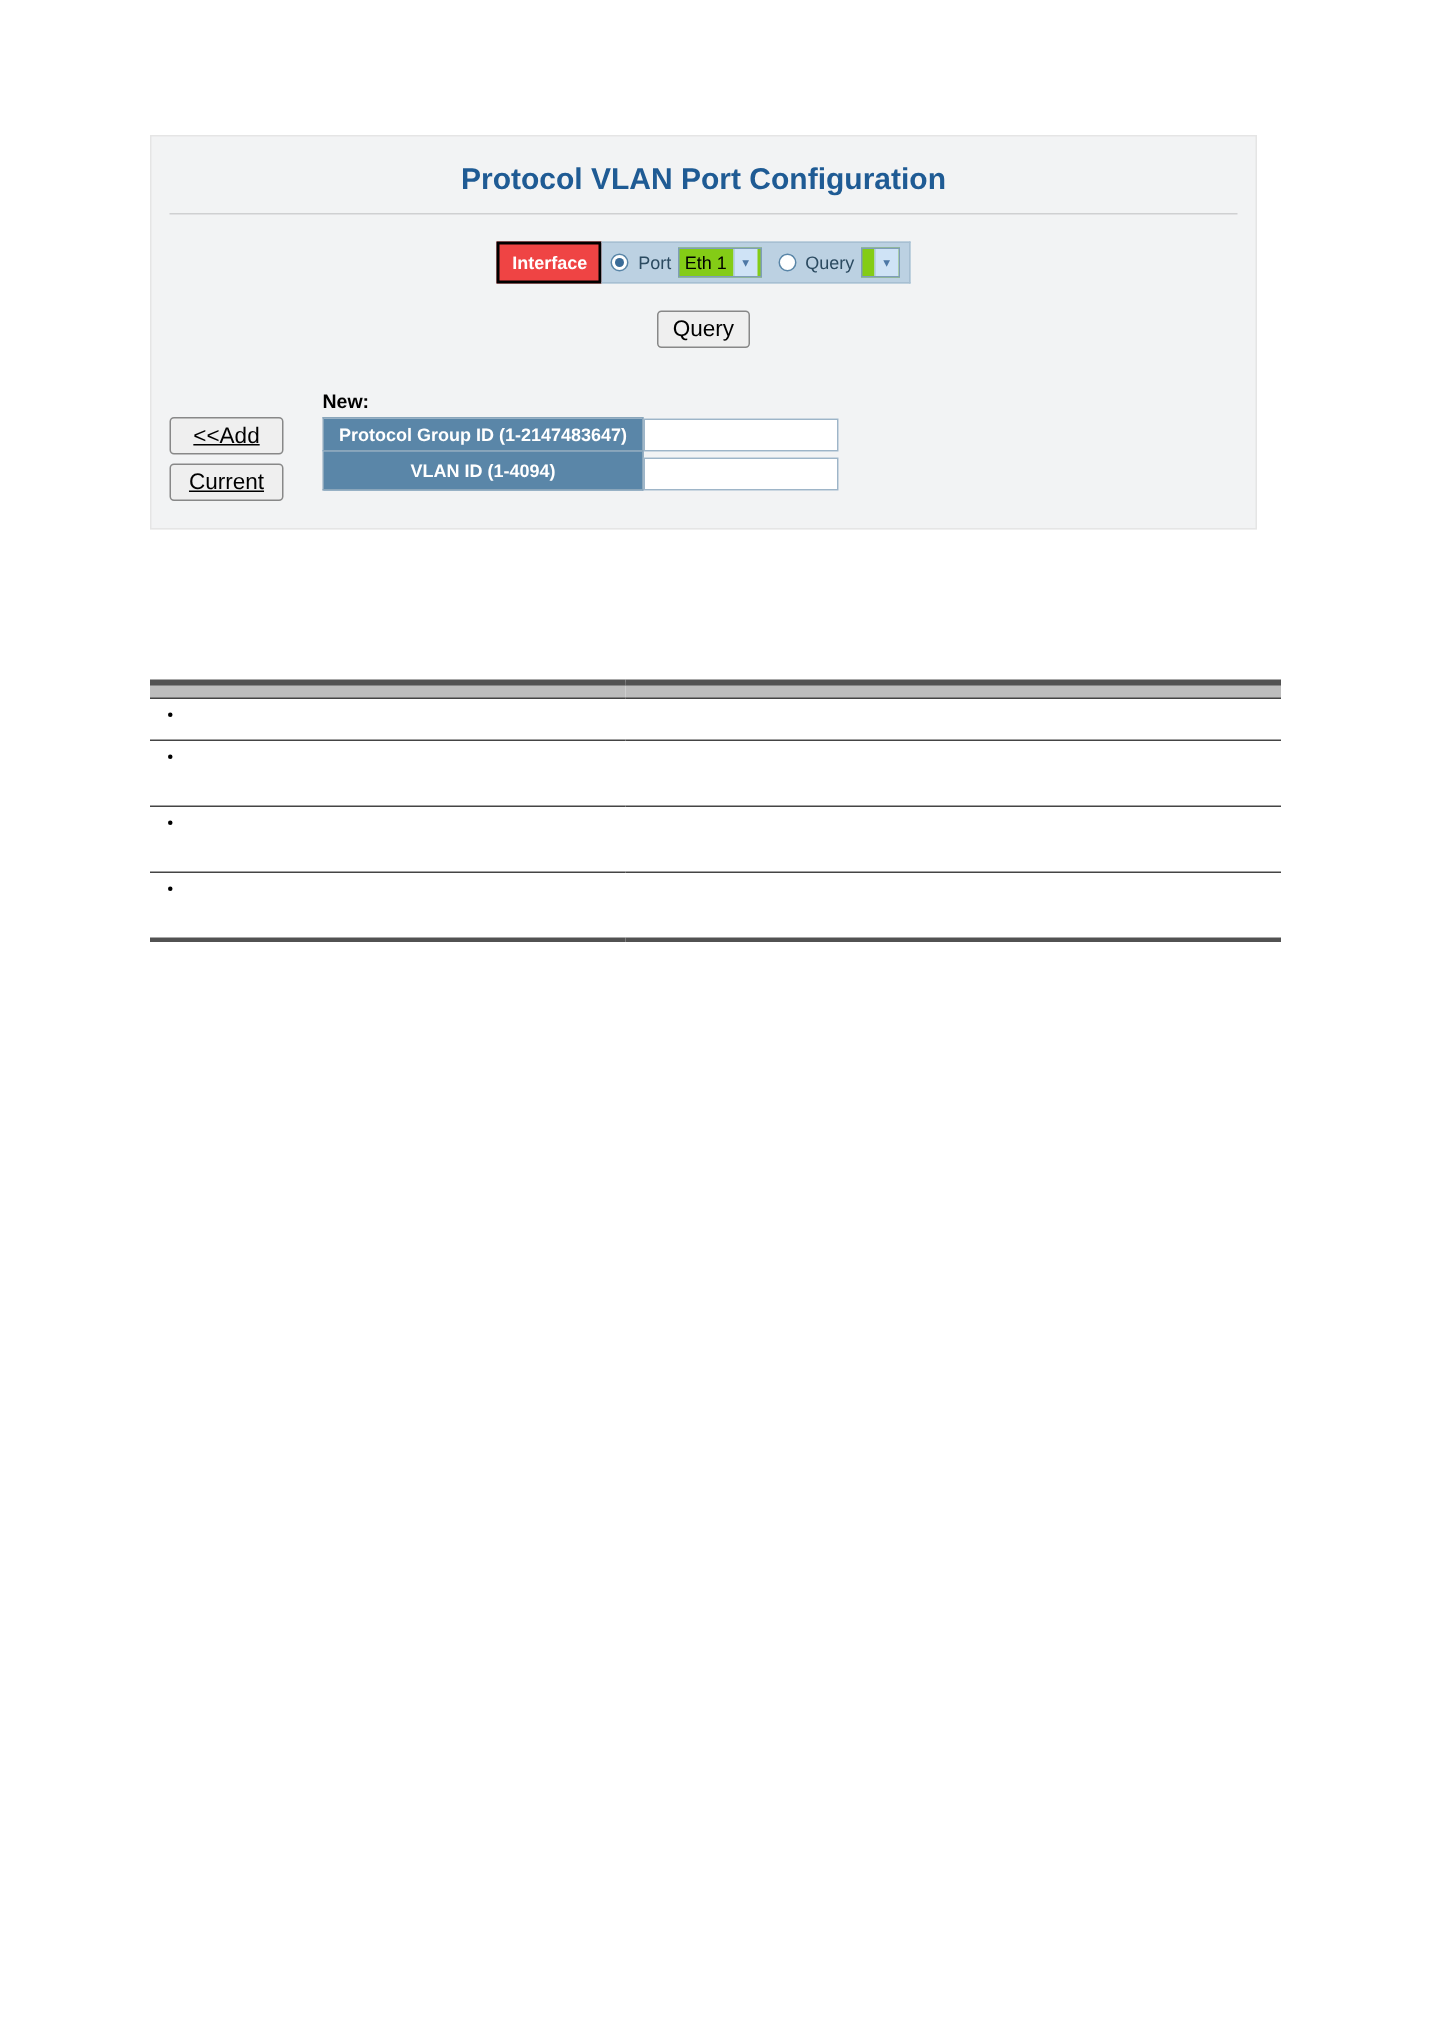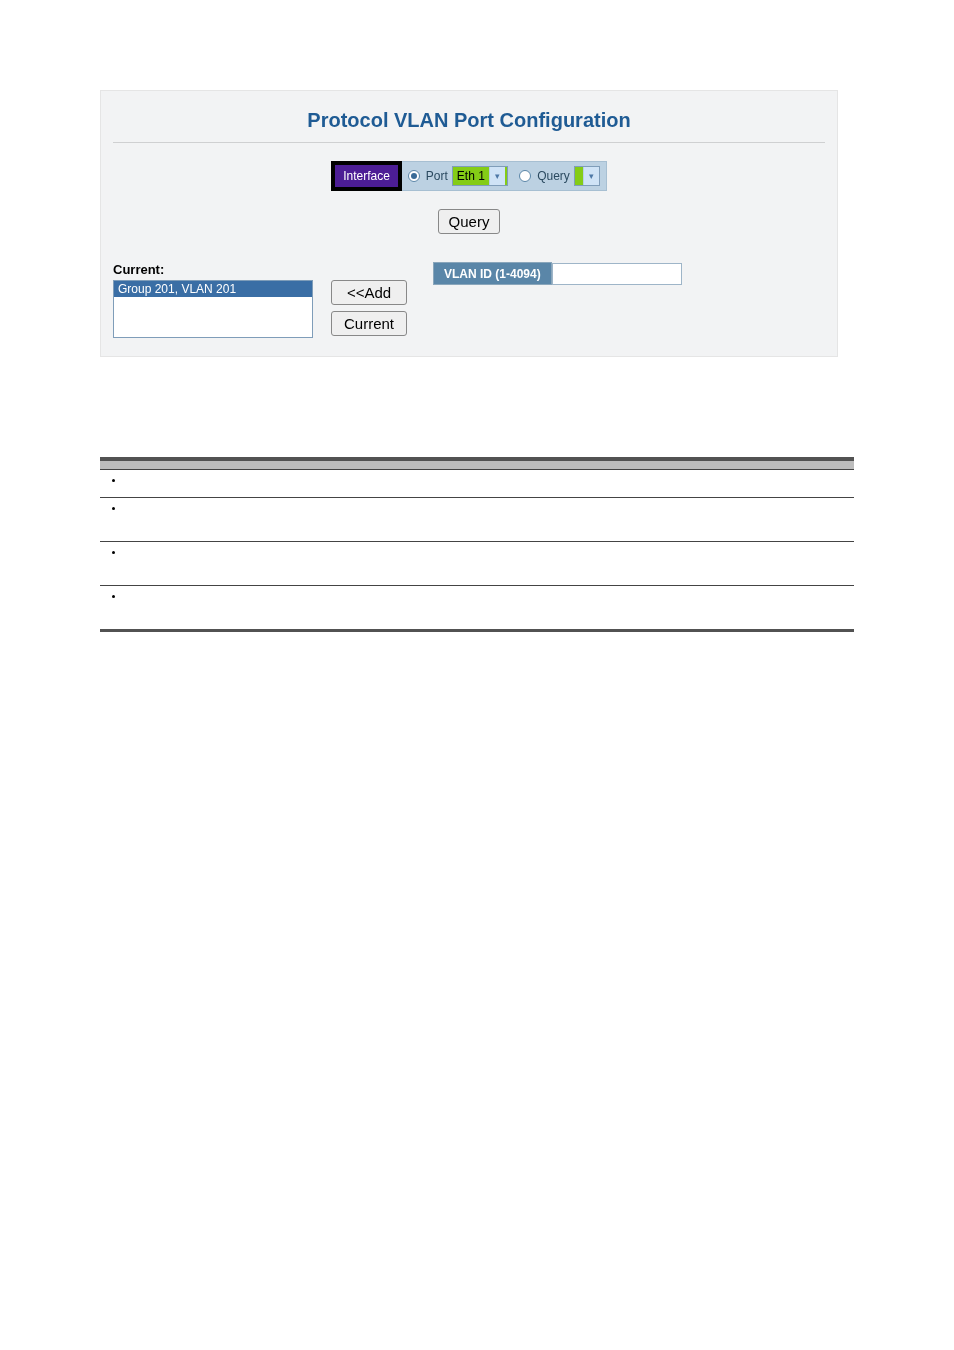--- a/index.html
+++ b/index.html
@@ -33,28 +33,28 @@
     margin-bottom: 18px;
   }
 
   .iface-row {
     display: flex;
     justify-content: center;
     align-items: stretch;
     margin-bottom: 18px;
   }
   .iface-label {
-    background: #4c1d95;
+    background: #ef4444;
     color: #fff;
-    font-weight: normal;
+    font-weight: bold;
     font-size: 12px;
     padding: 4px 8px;
     display: flex;
     align-items: center;
-    border: 4px solid #000000;
+    border: 2px solid #000000;
   }
   .iface-body {
     background: #bcd1e2;
     padding: 3px 6px;
     display: flex;
     align-items: center;
     gap: 4px;
     border: 1px solid #a7bfd2;
     border-left: none;
     color: #2b4a60;
@@ -97,21 +97,21 @@
   .btn {
     display: inline-block;
     background: #efefef;
     border: 1px solid #888;
     border-radius: 3px;
     padding: 3px 10px;
     font-size: 15px;
     color: #000;
     cursor: pointer;
   }
-  .btn.narrow { width: 76px; text-align:center; }
+  .btn.narrow { width: 76px; text-align:center;text-decoration:underline; }
 
   .cols {
     display: flex;
     align-items: flex-start;
   }
   .col-current {
     width: 200px;
     margin-right: 18px;
   }
   .col-mid { width: 96px; margin-right: 6px; display:flex; flex-direction:column; gap:6px; padding-top:18px;}
@@ -213,35 +213,36 @@
         <span class="arrow">▾</span>
       </span>
     </div>
   </div>
 
   <div class="btn-row">
     <span class="btn">Query</span>
   </div>
 
   <div class="cols">
-    <div class="col-current">
-      <div class="bold-label">Current:</div>
-      <div class="listbox">
-        <div class="item selected">Group 201, VLAN 201</div>
-      </div>
-    </div>
 
     <div class="col-mid">
       <span class="btn narrow">&lt;&lt;Add</span>
       <span class="btn narrow">Current</span>
     </div>
 
     <div class="col-new">
+      <div class="bold-label">New:</div>
       <table class="new-table">
         <tbody>
+            <tr>
+          <td class="hdr">Protocol Group ID (1-2147483647)</td>
+          <td>
+                <div class="inp"></div>
+              </td>
+        </tr>
         <tr>
           <td class="hdr">VLAN ID (1-4094)</td>
           <td>
                 <div class="inp"></div>
               </td>
         </tr>
       </tbody>
         </table>
     </div>
   </div>

